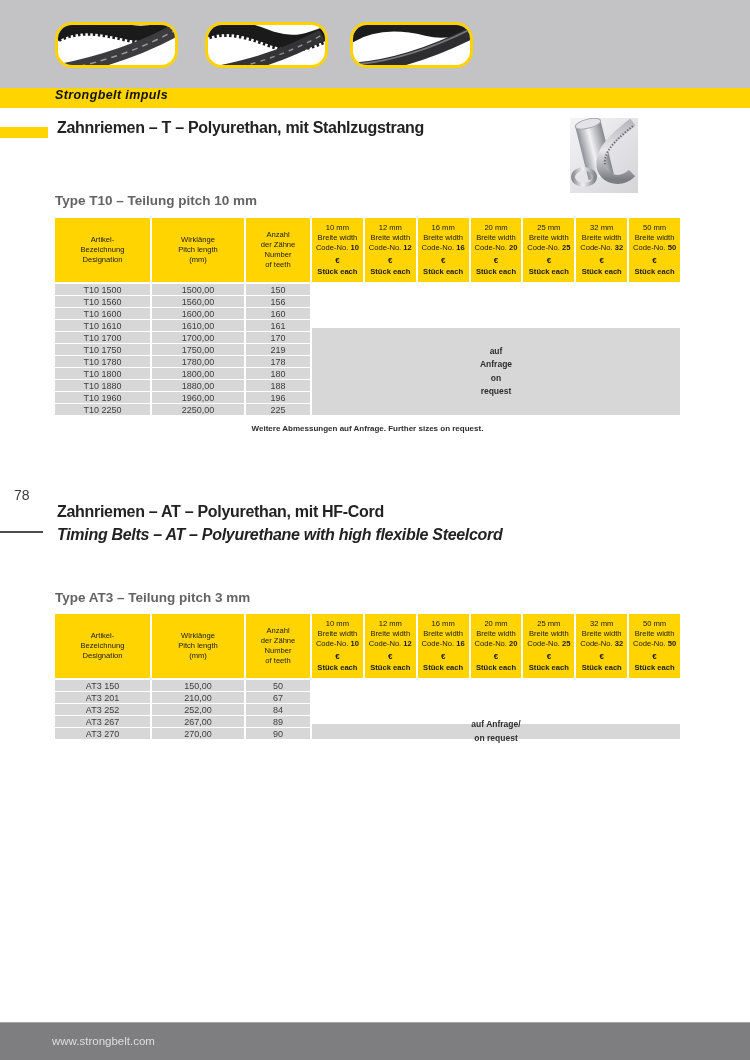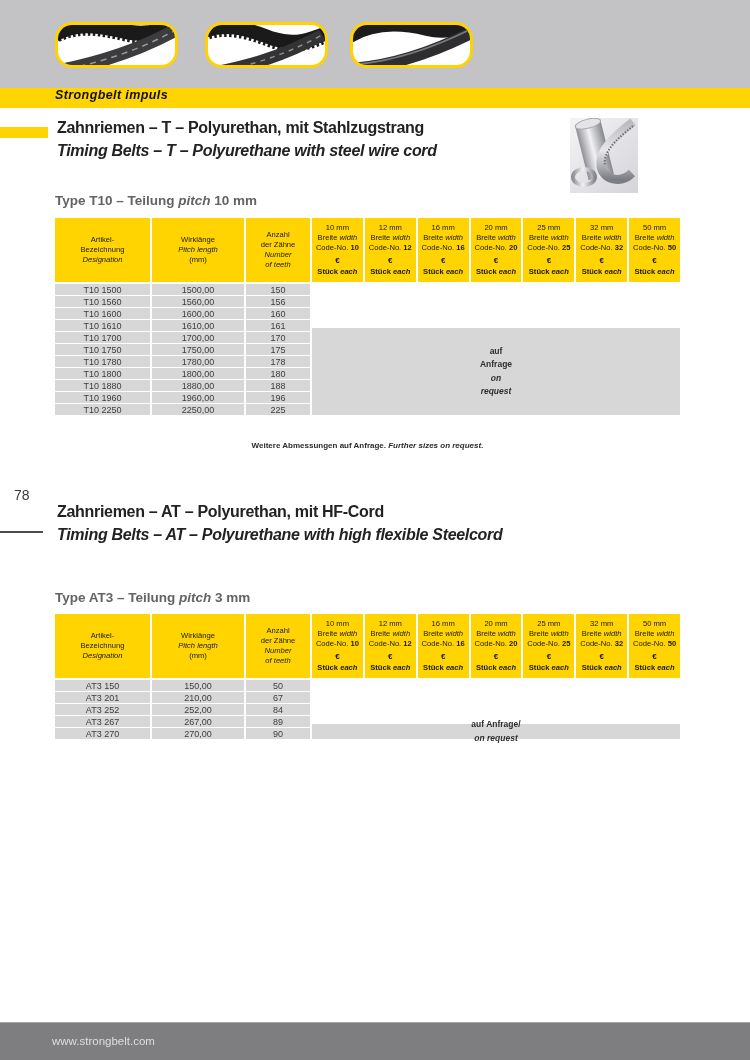--- a/index.html
+++ b/index.html
@@ -1,20 +1,20 @@
 <!DOCTYPE html>
 <html><head>
 <meta charset="utf-8">
 <style>
   html,body{margin:0;padding:0;}
   body{
     width:750px;height:1060px;position:relative;background:#ffffff;
     font-family:"Liberation Sans",sans-serif;overflow:hidden;color:#1f1f1f;
   }
-  .i{font-style:italic;}
+  .i{}
   .b{font-weight:bold;}
 
   
   .top-band{position:absolute;left:0;top:0;width:750px;height:88px;background:#c3c3c5;}
   .thumb{
     position:absolute;top:22px;width:123px;height:46px;background:#ffffff;
     border:3px solid #ffd200;border-radius:17px;box-sizing:border-box;overflow:hidden;
   }
   .thumb svg{display:block;width:100%;height:100%;}
   .brand-stripe{position:absolute;left:0;top:88px;width:750px;height:20px;background:#ffd400;}
@@ -47,21 +47,21 @@
   .tcell{
     background:#d7d7d8;display:flex;align-items:center;justify-content:center;
     font-size:9px;color:#3d3d3d;white-space:nowrap;
   }
   .merged{
     grid-column:4 / 11;background:#d7d7d8;display:flex;flex-direction:column;
     align-items:center;justify-content:center;font-size:8.5px;font-weight:bold;
     line-height:1.55;color:#2e2e2e;text-align:center;
   }
   .footnote{
-    position:absolute;left:55px;top:441px;width:625px;text-align:center;
+    position:absolute;left:55px;top:424px;width:625px;text-align:center;
     font-size:8px;font-weight:bold;color:#2b2b2b;
   }
 
   
   .page-number{position:absolute;left:14px;top:487px;font-size:14px;color:#3a3a3a;}
   .page-number-rule{position:absolute;left:0;top:531px;width:43px;height:2px;background:#4c4c4c;}
 
   
   .footer-bar{
     position:absolute;left:0;top:1022px;width:750px;height:40px;background:#7e7e81;
@@ -100,21 +100,20 @@
   </div>
 </div>
 
 <div class="brand-stripe">
   <span>Strongbelt impuls</span>
 </div>
 
 <div class="marker"></div>
 <div class="titles" style="top:116px">
   <div class="de">Zahnriemen – T – Polyurethan, mit Stahlzugstrang</div>
-  <div class="en">Timing Belts – T – Polyurethane with steel wire cord</div>
 </div>
 
 <div class="product-photo">
   <svg viewBox="0 0 68 75">
     <defs>
       <linearGradient id="bgG" x1="0" y1="0" x2="1" y2="1">
         <stop offset="0" stop-color="#f4f4f6"></stop>
           <stop offset="1" stop-color="#d4d4d9"></stop>
       </linearGradient>
       <linearGradient id="cylG" x1="0" y1="0" x2="1" y2="0">
@@ -226,21 +225,21 @@
       <div class="tcell">1600,00</div>
       <div class="tcell">160</div>
       <div class="tcell">T10 1610</div>
       <div class="tcell">1610,00</div>
       <div class="tcell">161</div>
       <div class="tcell">T10 1700</div>
       <div class="tcell">1700,00</div>
       <div class="tcell">170</div>
       <div class="tcell">T10 1750</div>
       <div class="tcell">1750,00</div>
-      <div class="tcell">175</div>
+      <div class="tcell">219</div>
       <div class="tcell">T10 1780</div>
       <div class="tcell">1780,00</div>
       <div class="tcell">178</div>
       <div class="tcell">T10 1800</div>
       <div class="tcell">1800,00</div>
       <div class="tcell">180</div>
       <div class="tcell">T10 1880</div>
       <div class="tcell">1880,00</div>
       <div class="tcell">188</div>
       <div class="tcell">T10 1960</div>

